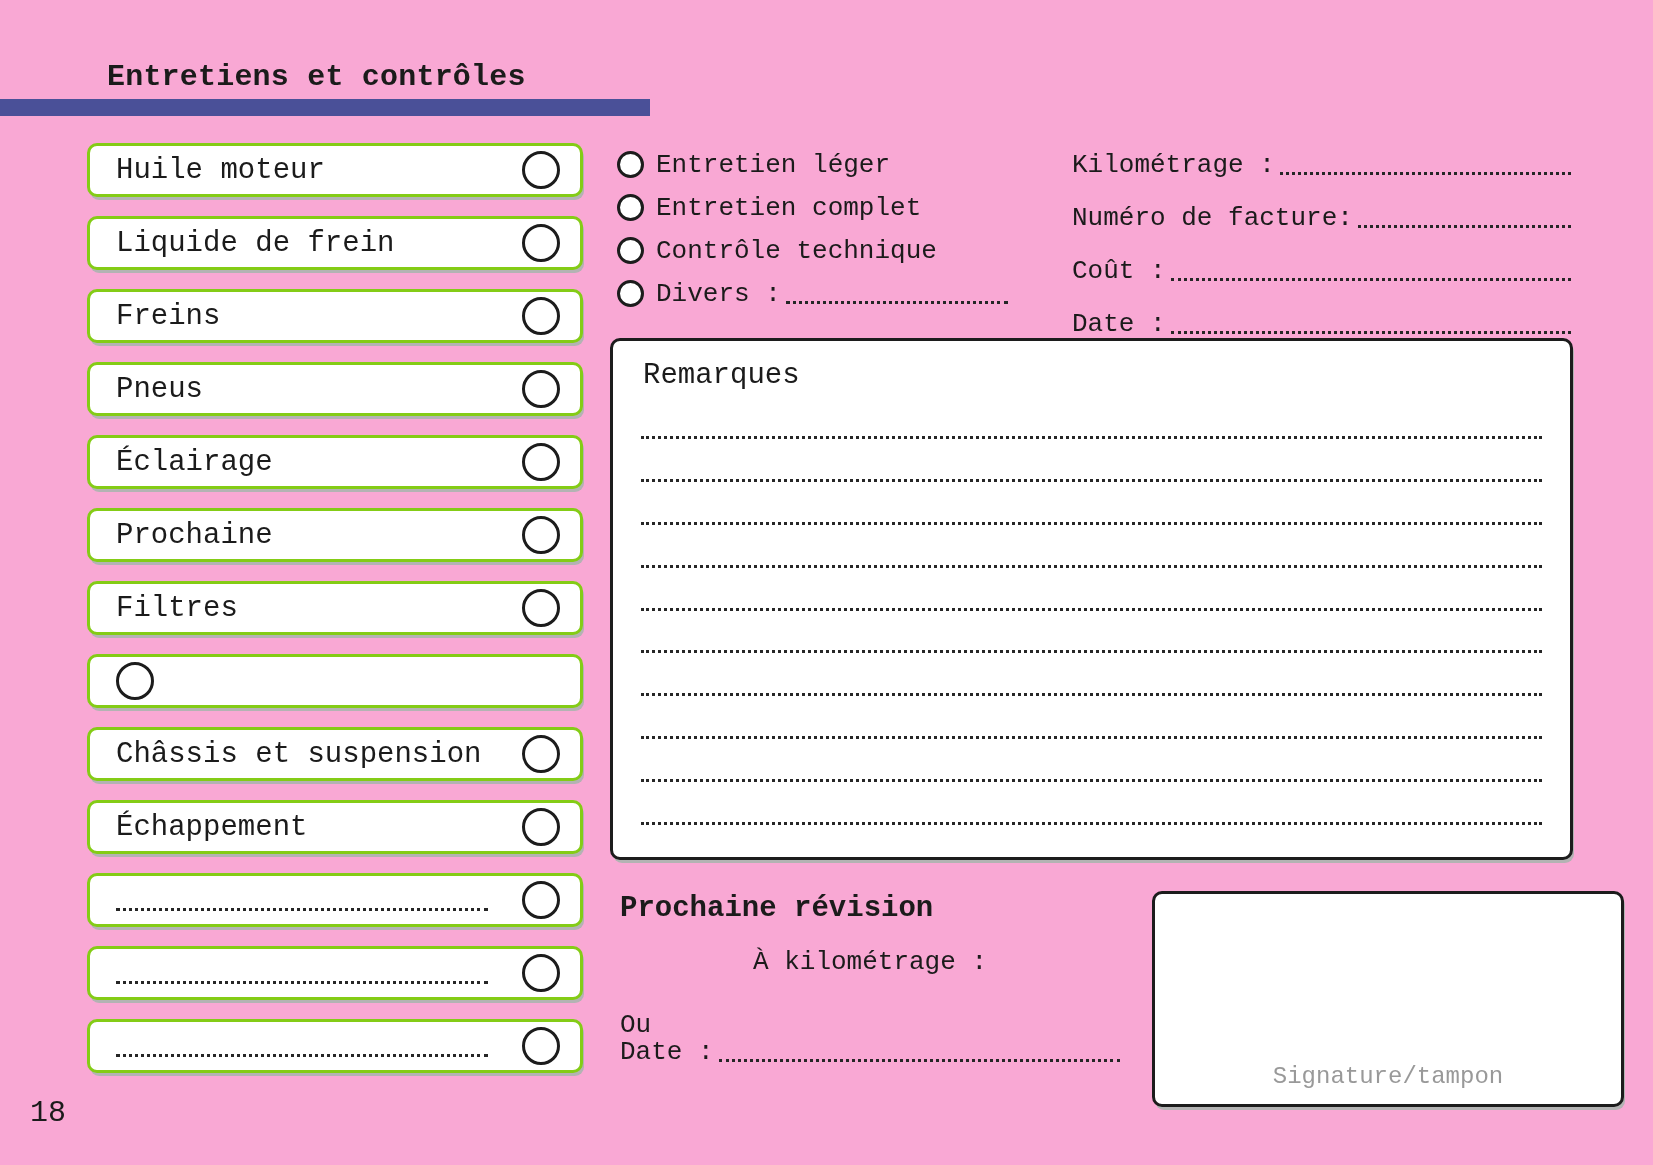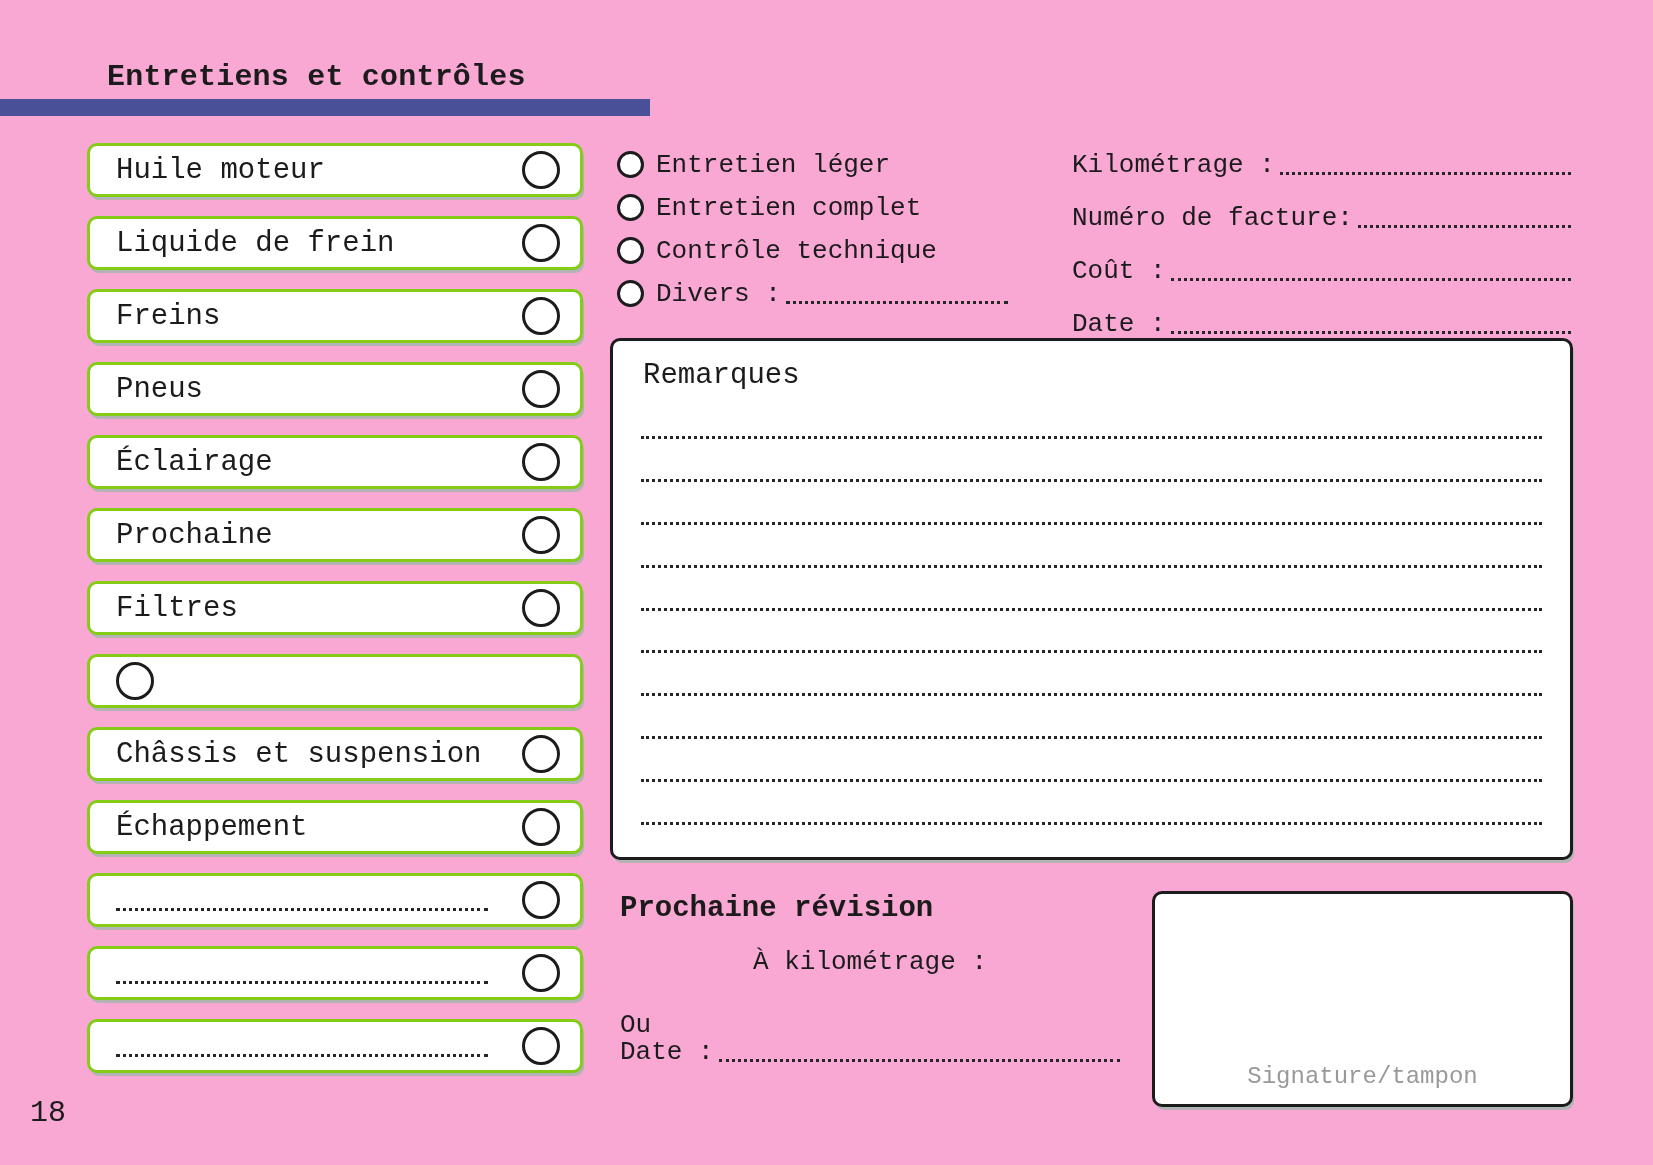--- a/index.html
+++ b/index.html
@@ -75,21 +75,21 @@
 
   
   .next-title { position:absolute; left:620px; top:892px; font-size:29px; font-weight:bold; }
   .next-row { position:absolute; left:620px; width:500px; display:flex; align-items:center; height:33px; font-size:26px; }
   .next-km   { top:947px;flex-direction:column; }
   .next-or   { top:1002px; width:200px;margin-top:6px; }
   .next-date { top:1035px; }
 
   
   .signature-box {
-    position:absolute; box-sizing:border-box; left:1152px; top:891px; width:421px; height:216px;
+    position:absolute; box-sizing:border-box; left:1152px; top:891px; width:472px; height:216px;
     border:3px solid #1c1c1c; border-radius:10px; background:#fff;
     box-shadow:2px 4px 0 -1px #b3b3b3;
   }
   .signature-label {
     position:absolute; left:0; right:0; bottom:14px; text-align:center;
     font-size:24px; color:#999999;
   }
 
   .page-number { position:absolute; left:30px; top:1096px; font-size:30px; }
 </style>

